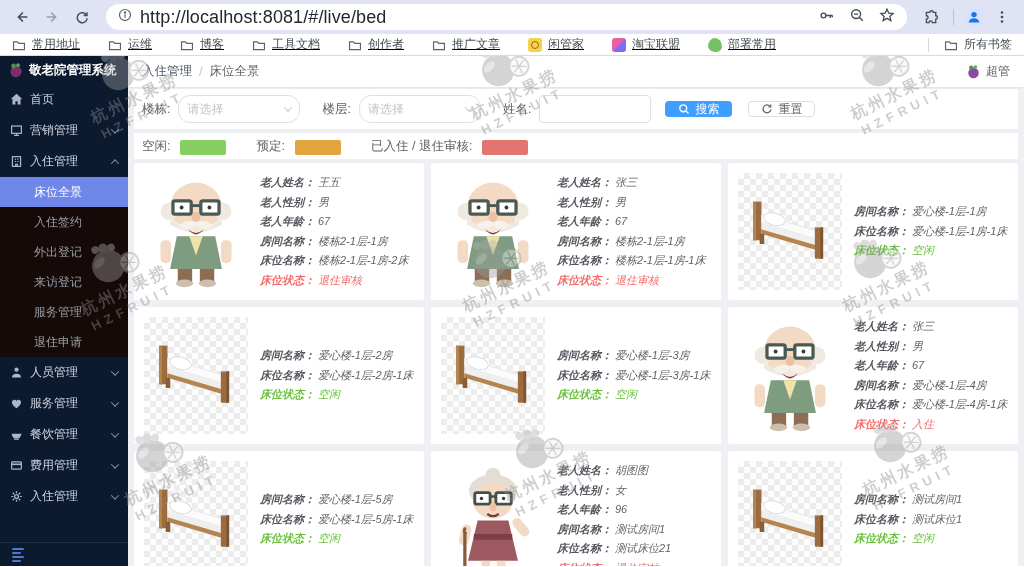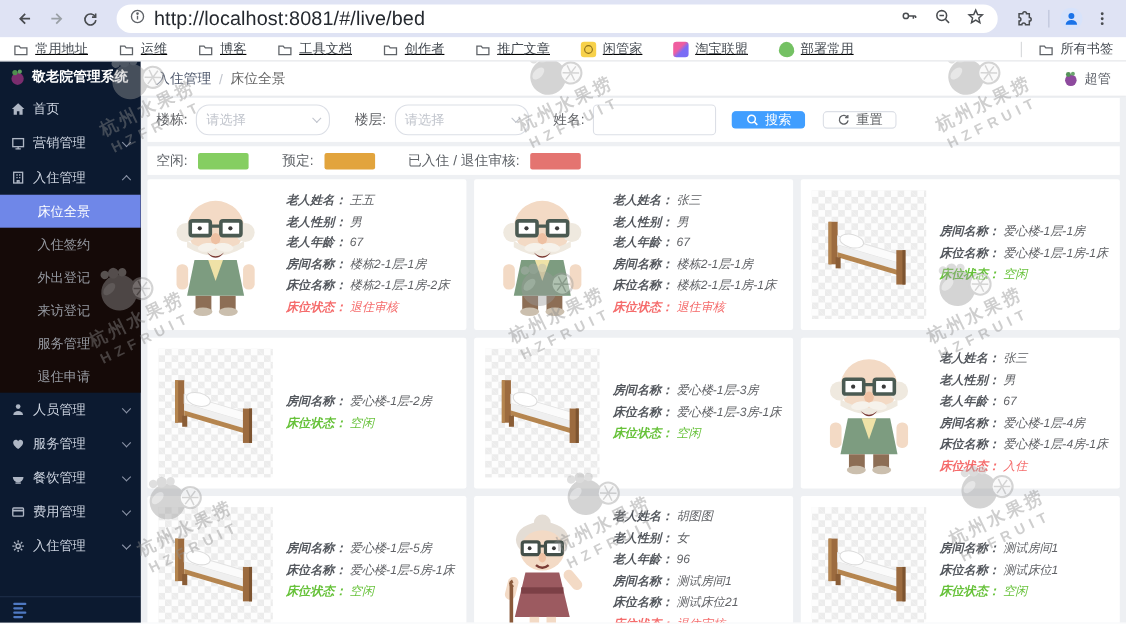--- a/index.html
+++ b/index.html
@@ -48,21 +48,21 @@
   .content { flex:1; padding:2px 6px; overflow:hidden; }
   .filter-card { background:#fff; height:40px; display:flex; align-items:center; padding:0 8px; gap:8px; margin-bottom:4px; font-size:12.5px; color:#606266; }
   .select { width:122px; height:28px; border:1px solid #dcdfe6; border-radius:12px; background:#fff; display:flex; align-items:center; padding:0 8px; }
   .select .ph { color:#c0c4cc; font-size:12px; }
   .select .chev { margin-left:auto; border-color:#c0c4cc; }
   .text-input { width:112px; height:28px; border:1px solid #dcdfe6; border-radius:4px; background:#fff; padding:0 8px; font-size:12px; color:#606266; outline:none; }
   .btn { height:16px; border-radius:4px; display:flex; align-items:center; gap:5px; padding:0 12px; font-size:12px; cursor:pointer; border:1px solid transparent; }
   .btn-primary { background:#409eff; color:#fff; margin-left:6px; }
   .btn-plain { background:#fff; color:#606266; border-color:#dcdfe6; margin-left:8px; }
   .legend-card { background:#fff; height:26px; display:flex; align-items:center; gap:30px; padding:0 8px; margin-bottom:4px; font-size:12.5px; color:#5f6368; }
-  .legend-item { display:flex; align-items:center; gap:10px; }
+  .legend-item { display:flex; align-items:flex-end; gap:10px; }
   .legend-swatch { width:46px; height:15px; border-radius:2px; }
   .cards-grid { display:grid; grid-template-columns:repeat(3,1fr); gap:7px; }
   .card { background:#fff; height:137px; display:flex; padding:10px; gap:12px; border-radius:2px; }
   .card-img { width:104px; height:117px; flex:0 0 auto; display:flex; align-items:center; justify-content:center; }
   .card-img.checker { background-color:#fdfdfd;
     background-image:linear-gradient(45deg,#ececec 25%,transparent 25%,transparent 75%,#ececec 75%),
                      linear-gradient(45deg,#ececec 25%,transparent 25%,transparent 75%,#ececec 75%);
     background-size:12px 12px; background-position:0 0,6px 6px; }
   .card-info { flex:1; display:flex; flex-direction:column; justify-content:center; min-width:0; }
   .line { font-size:11px; line-height:19.5px; white-space:nowrap; overflow:hidden;font-style:italic; }
@@ -495,20 +495,21 @@
     <polygon points="19,35 80,53 80,60 19,42" fill="#efefef"></polygon>
     <polygon points="19,42 80,60 80,65 19,47" fill="#b5854f"></polygon>
     <ellipse cx="33" cy="31" rx="12" ry="6.5" fill="#ffffff" stroke="#dcdcdc" transform="rotate(14 33 31)"></ellipse>
     <rect x="77" y="40" width="9" height="34" fill="#9c6b3f"></rect>
     <rect x="83" y="40" width="3" height="34" fill="#7d5430"></rect>
     <rect x="17" y="47" width="5" height="11" fill="#8a5d36"></rect>
   </svg>
 </div>
     <div class="card-info">
               <div class="line"><span class="lbl">房间名称：</span><span class="val">爱心楼-1层-2房</span></div>
+              <div class="line"><span class="lbl">床位名称：</span><span class="val">爱心楼-1层-2房-1床</span></div>
               <div class="line"><span class="lbl" style="color: rgb(103, 194, 58);">床位状态：</span><span class="val" style="color: rgb(103, 194, 58);">空闲</span></div>
             </div>
   </div>
 
   <div class="card">
     <div class="card-img checker">
   <svg width="92" height="84" viewBox="0 0 100 90">
     <rect x="10" y="12" width="9" height="42" fill="#9c6b3f"></rect>
     <rect x="10" y="12" width="3" height="42" fill="#b5854f"></rect>
     <polygon points="19,26 80,44 80,53 19,35" fill="#fbfbfb" stroke="#e3e3e3" stroke-width="1"></polygon>

